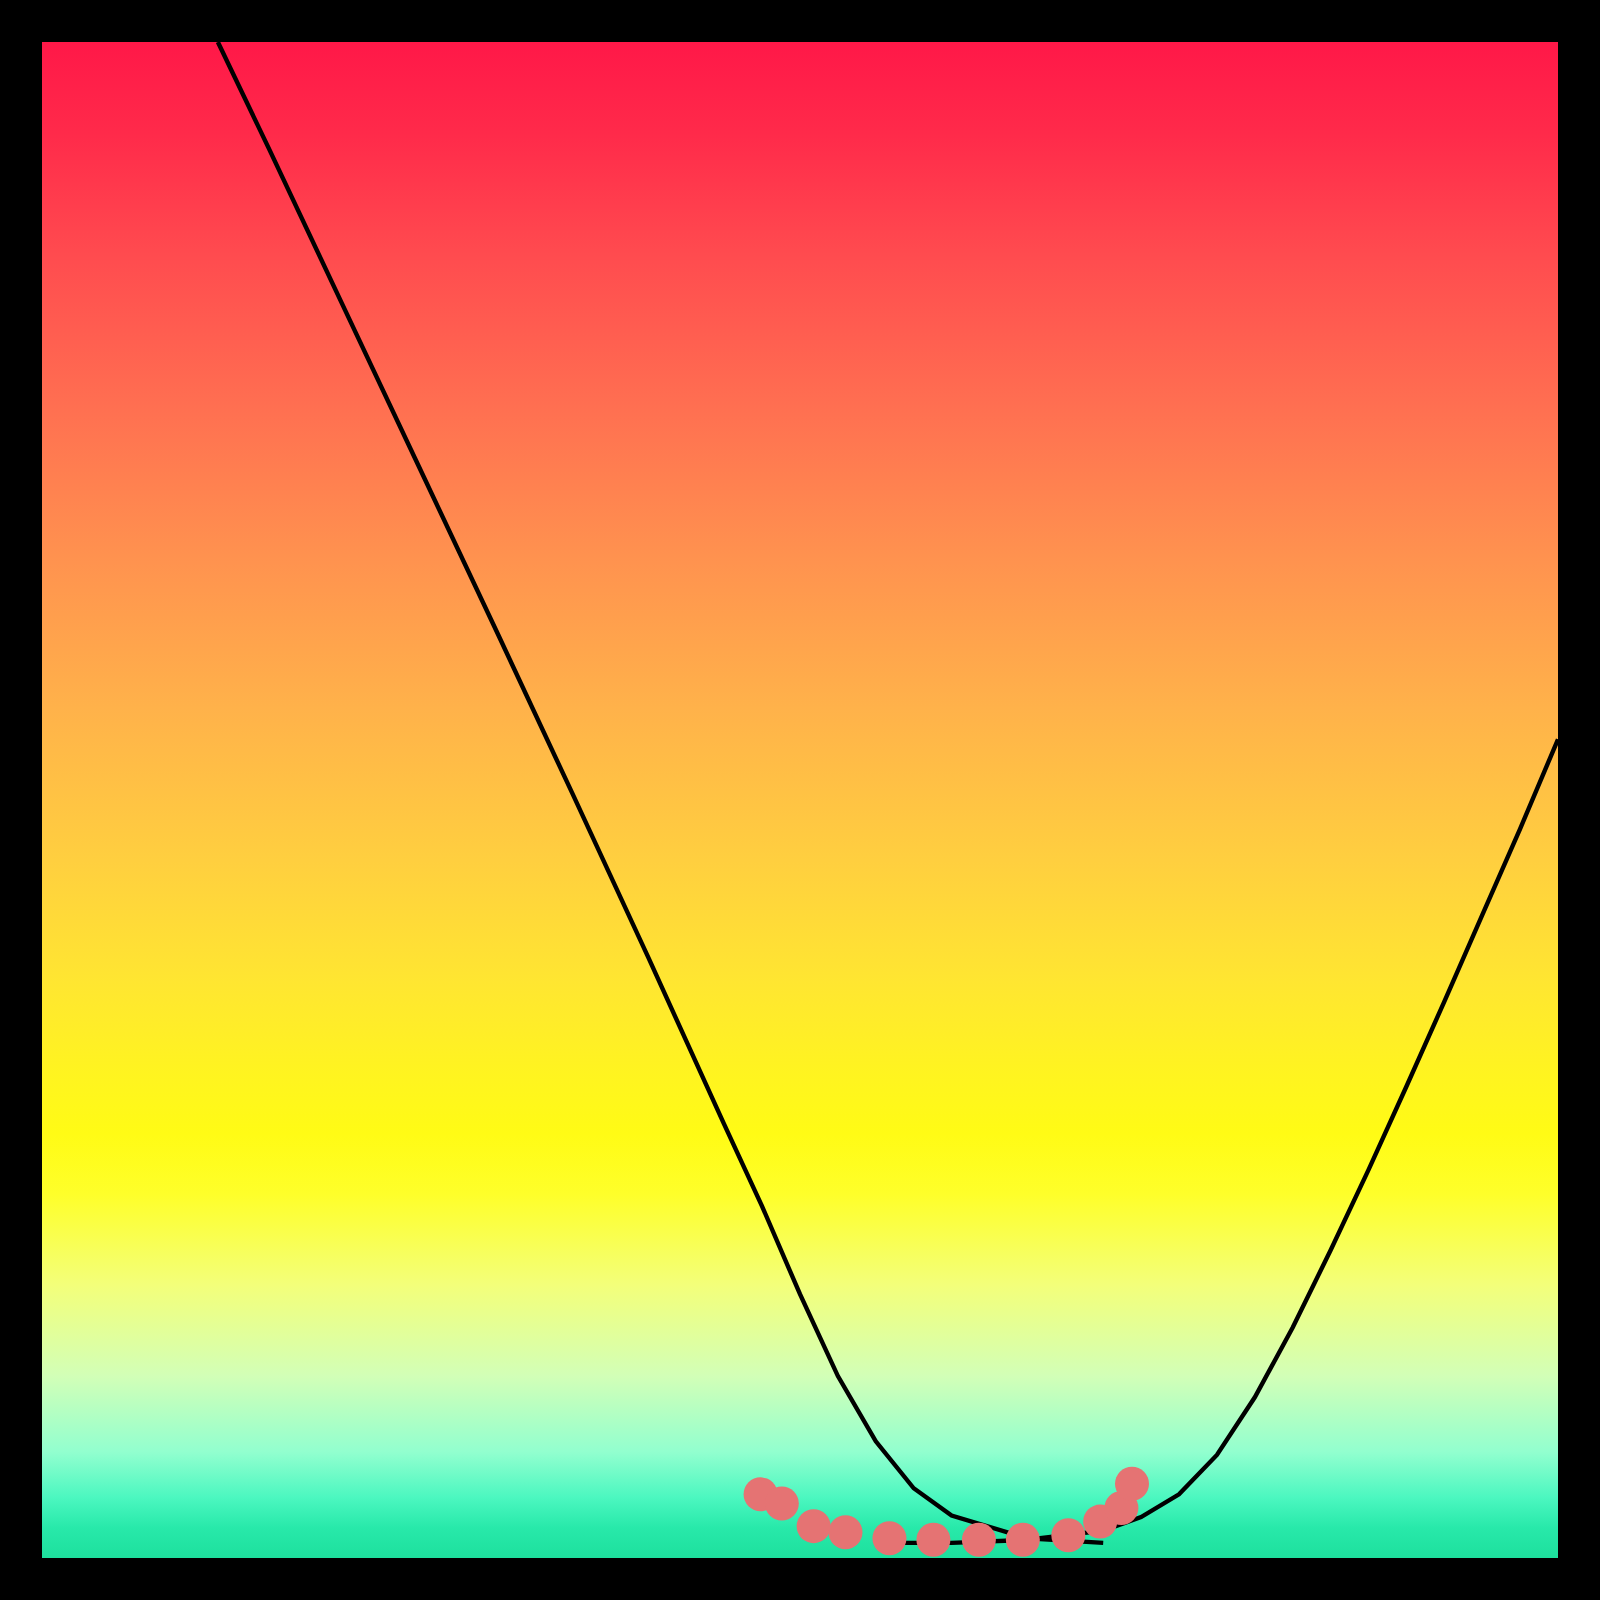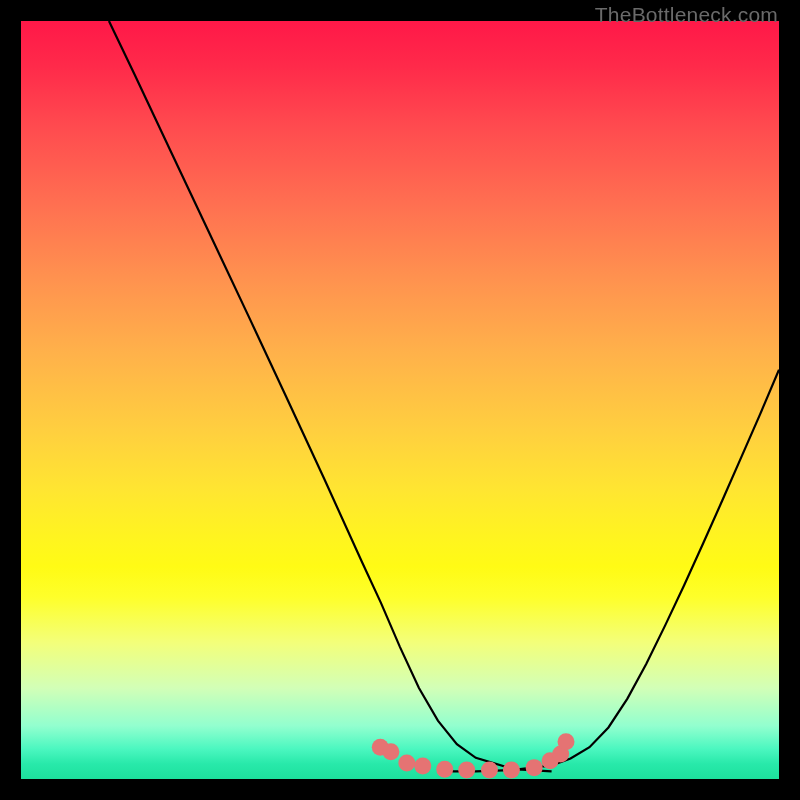--- a/index.html
+++ b/index.html
@@ -51,14 +51,13 @@
           <circle cx="445.70" cy="748.90" r="8.5" fill="#e57373" stroke="#c85a5a" stroke-width="0"></circle>
           <circle cx="468.44" cy="748.90" r="8.5" fill="#e57373" stroke="#c85a5a" stroke-width="0"></circle>
           <circle cx="490.43" cy="748.90" r="8.5" fill="#e57373" stroke="#c85a5a" stroke-width="0"></circle>
           <circle cx="513.17" cy="746.63" r="8.5" fill="#e57373" stroke="#c85a5a" stroke-width="0"></circle>
           <circle cx="529.08" cy="739.81" r="8.5" fill="#e57373" stroke="#c85a5a" stroke-width="0"></circle>
           <circle cx="539.70" cy="732.99" r="8.5" fill="#e57373" stroke="#c85a5a" stroke-width="0"></circle>
           <circle cx="545.00" cy="720.86" r="8.5" fill="#e57373" stroke="#c85a5a" stroke-width="0"></circle>
         </g>
     </svg>
   </div>
-  <div class="watermark">TheBottleneck.com</div>
 </div>
 
 </body></html>

